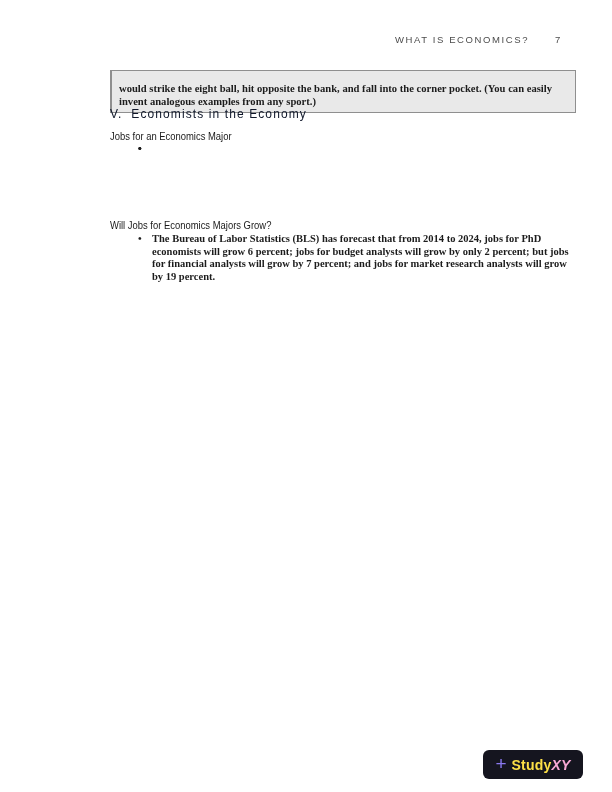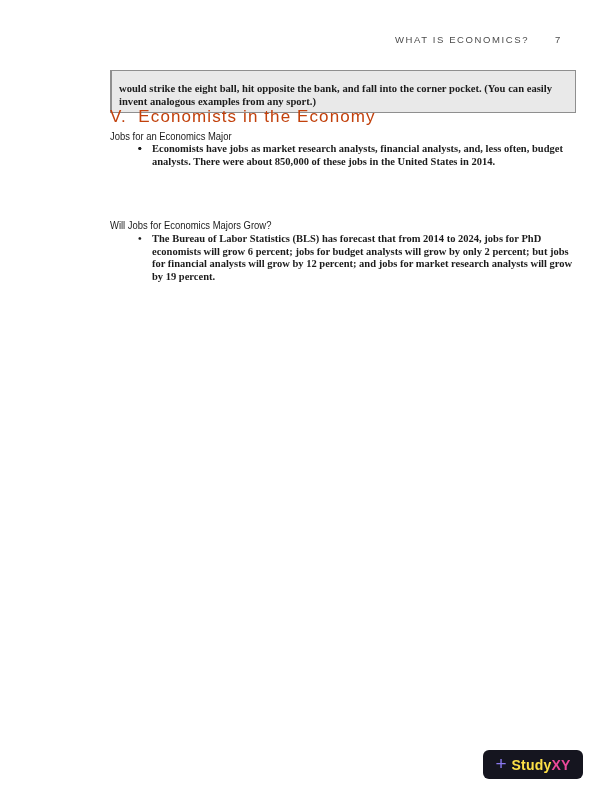--- a/index.html
+++ b/index.html
@@ -58,23 +58,23 @@
     font-family: "Liberation Serif", serif;
   }
   .callout-box .callout-text { font-weight: 600; }
 
   
   .section-heading {
     position: absolute;
     top: 107px;
     left: 110px;
     font-family: "Liberation Sans", sans-serif;
-    font-size: 17px;
+    font-size: 12px;
     letter-spacing: 1.1px;
-    color: #c2410c;
+    color: #0f172a;
     white-space: pre-wrap;
   }
 
   
   .subsection-title {
     position: absolute;
     left: 110px;
     font-family: "Liberation Sans", sans-serif;
     font-size: 11.5px;
     color: #1a1a1a;
@@ -152,28 +152,27 @@
 <div class="subsection-title" id="sub1-title">Jobs for an Economics Major</div>
 <ul class="bullet-list" id="sub1-bullets">
   <li>
     <span class="bullet-dot">•</span>
   </li>
   <li>
     <span class="bullet-dot">•</span>
   </li>
   <li>
     <span class="bullet-dot">•</span>
-    <span>Economists have jobs as market research analysts, financial analysts, and, less often, budget analysts. There were about 850,000 of these jobs in the United States in 2014.</span>
   </li>
 </ul>
 
 <div class="subsection-title" id="sub2-title">Will Jobs for Economics Majors Grow?</div>
 <ul class="bullet-list" id="sub2-bullets">
   <li>
     <span class="bullet-dot">•</span>
-    <span>The Bureau of Labor Statistics (BLS) has forecast that from 2014 to 2024, jobs for PhD economists will grow 6 percent; jobs for budget analysts will grow by only 2 percent; but jobs for financial analysts will grow by 12 percent; and jobs for market research analysts will grow by 19 percent.</span>
+    <span>The Bureau of Labor Statistics (BLS) has forecast that from 2014 to 2024, jobs for PhD economists will grow 6 percent; jobs for budget analysts will grow by only 2 percent; but jobs for financial analysts will grow by 7 percent; and jobs for market research analysts will grow by 19 percent.</span>
   </li>
 </ul>
 
 <div class="brand-badge" id="brand-badge" style="background: rgb(21, 21, 31);">
   <span class="brand-plus" id="brand-plus" style="color: rgb(139, 121, 240);">+</span>
-  <span class="brand-name"><span id="brand-primary" style="color: #fde047;">Study</span><span id="brand-accent" style="color: #ec4899;">XY</span></span>
+  <span class="brand-name"><span id="brand-primary" style="color: #fde047;">Study</span><span id="brand-accent" style="color: #f9a8d4; font-style: italic;">XY</span></span>
 </div>
 
 </body></html>

